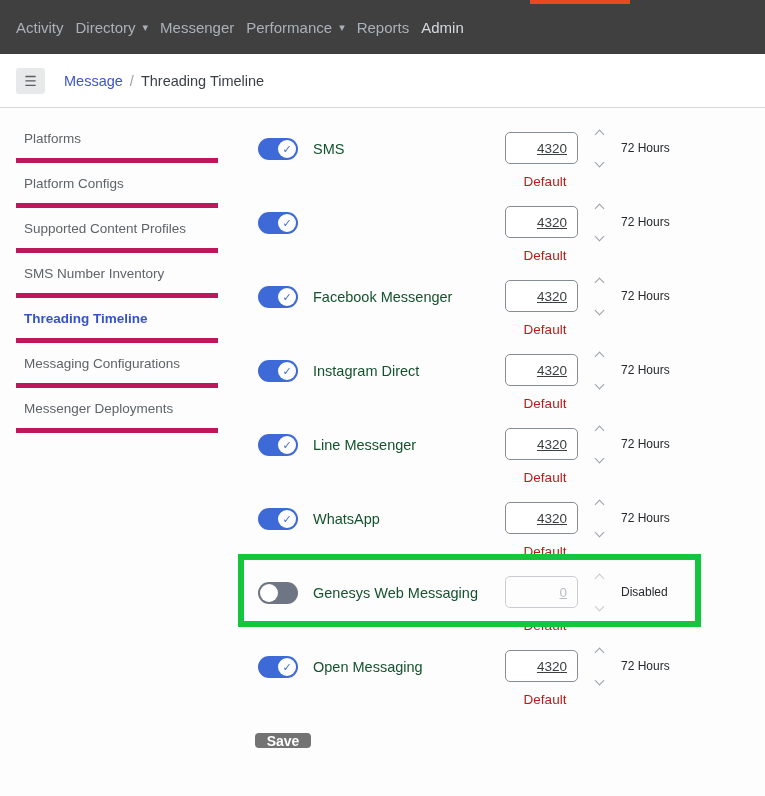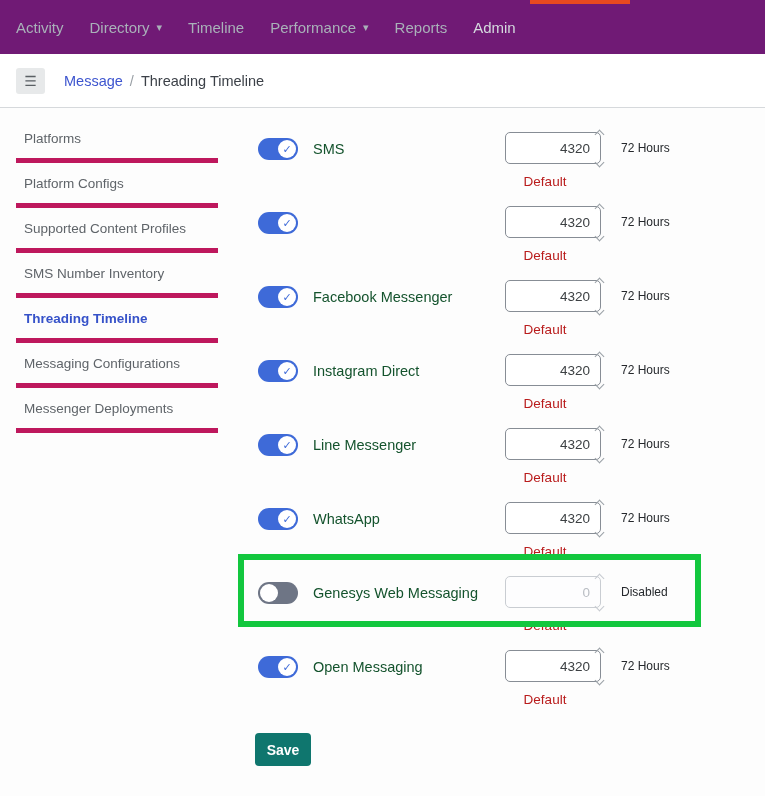--- a/index.html
+++ b/index.html
@@ -7,22 +7,22 @@
   body {
     position:relative;
     background:#fdfdfd;
     font-family:"Liberation Sans", sans-serif;
     overflow:hidden;
   }
 
   
   .topnav {
     position:absolute; top:0; left:0; width:765px; height:54px;
-    background:#701a75; display:flex; align-items:center;
-    padding-left:16px; gap:26px;
+    background:#404040; display:flex; align-items:center;
+    padding-left:16px; gap:12px;
   }
   .nav-item {
     color:#a9b1b9; font-size:15px; cursor:pointer;
     display:flex; align-items:center; gap:7px; white-space:nowrap;
   }
   .nav-item.active { color:#d4d9de; font-weight:normal; }
   .nav-caret { font-size:11px; color:#a9b1b9; line-height:1; }
   .tab-indicator {
     position:absolute; top:0; left:530px; width:100px; height:4px;
     background:#e8491f;
@@ -71,25 +71,26 @@
   .platform-row.off .toggle { background:#6e7585; }
   .platform-row.off .toggle .knob { left:2px; color:transparent; }
 
   .row-label {
     position:absolute; left:73px; top:23px;
     font-size:14.5px; color:#14532d;
   }
 
   .num-input {
     position:absolute; left:265px; top:14px;
-    width:96px; height:32px;
+    width:73px; height:32px;
     border:1px solid #878d95; border-radius:5px; background:#ffffff;
     text-align:right; padding-right:10px;
     font-size:13.5px; color:#3c4043;
     font-family:"Liberation Sans", sans-serif;
+    text-decoration:underline;
   }
   .platform-row.off .num-input {
     border-color:#c9cdd2; color:#b9bdc3; background:#fdfdfe;
   }
 
   .spinner {
     position:absolute; left:352px; top:13px; height:35px; width:14px;
     display:flex; flex-direction:column; justify-content:space-between; align-items:center;
   }
   .chev { width:7px; height:7px; border-left:1.6px solid #9aa0a6; border-top:1.6px solid #9aa0a6; cursor:pointer; }
@@ -103,22 +104,22 @@
   }
 
   .default-link {
     position:absolute; left:265px; top:56px; width:80px;
     text-align:center; font-size:13.5px; color:#b91c1c; cursor:pointer;
   }
 
   
   .save-btn {
     position:absolute; left:255px; top:733px;
-    width:56px; height:33px;
-    background:#0f766e; color:#ffffff;
+    width:56px; height:15px;
+    background:#737373; color:#ffffff;
     font-weight:bold; font-size:14px;
     border:none; border-radius:4px; cursor:pointer;
     font-family:"Liberation Sans", sans-serif;
   }
 
   
   .annotation-box {
     position:absolute; left:238px; top:554px; width:463px; height:73px;
     border:6px solid #12c73e; z-index:10; pointer-events:none;
   }
@@ -130,21 +131,21 @@
   <div class="tab-indicator"></div>
 <span class="nav-item">
     <span class="nav-label">Activity</span>
 
   </span>
     <span class="nav-item">
     <span class="nav-label">Directory</span>
     <span class="nav-caret">▾</span>
   </span>
     <span class="nav-item">
-    <span class="nav-label">Timeline</span>
+    <span class="nav-label">Messenger</span>
 
   </span>
     <span class="nav-item">
     <span class="nav-label">Performance</span>
     <span class="nav-caret">▾</span>
   </span>
     <span class="nav-item">
     <span class="nav-label">Reports</span>
 
   </span>

